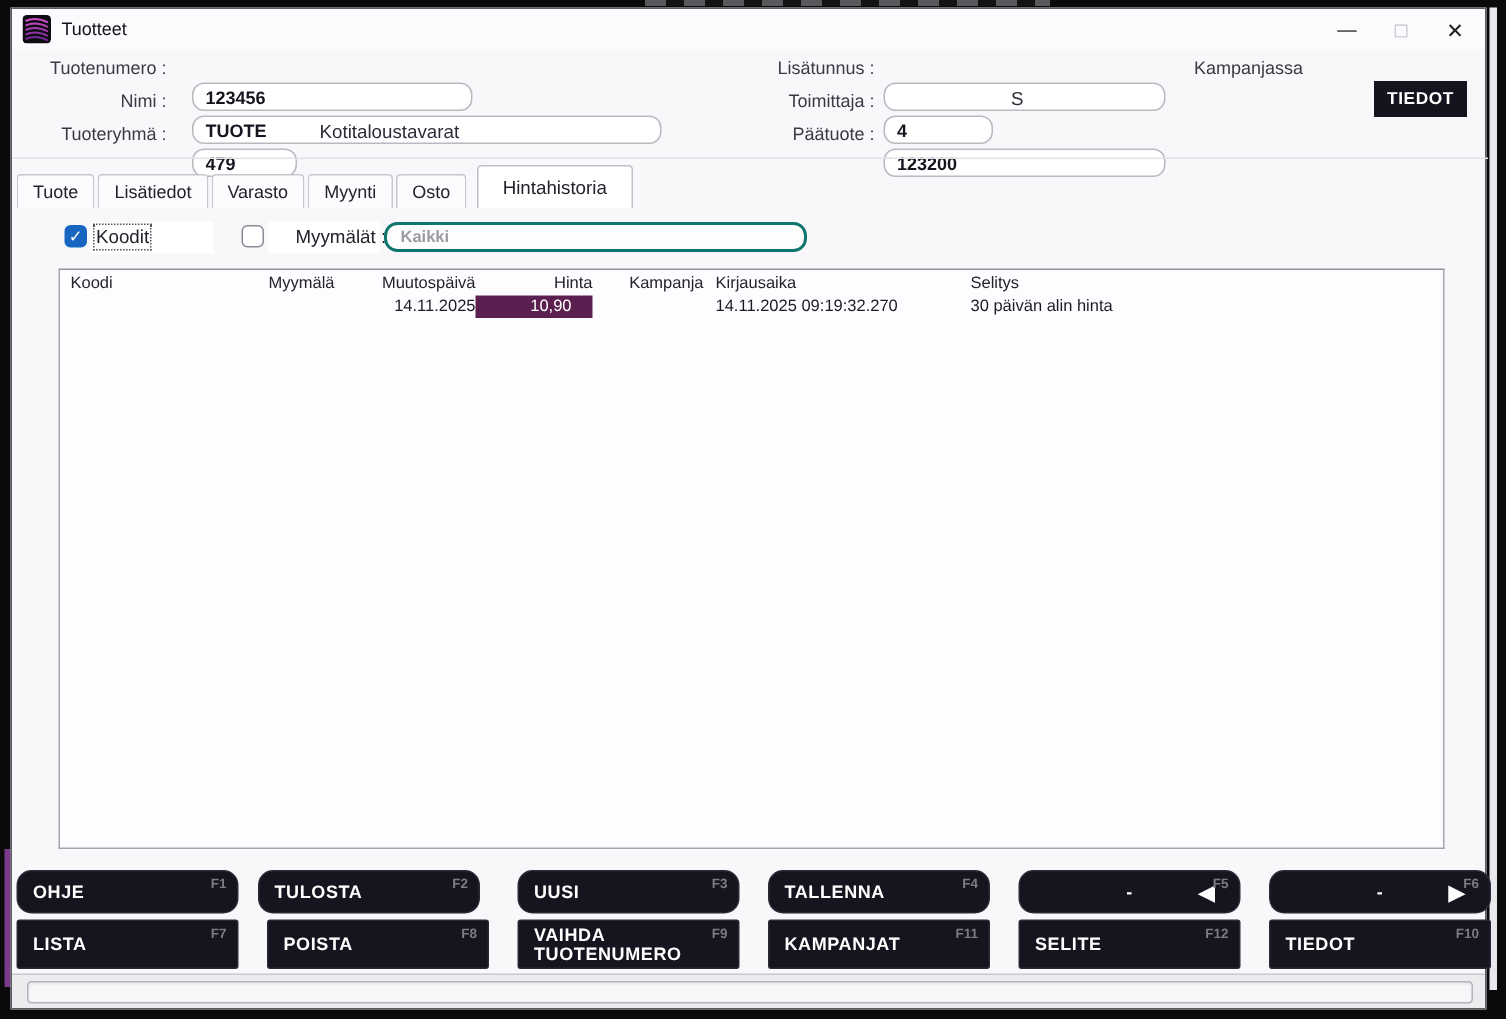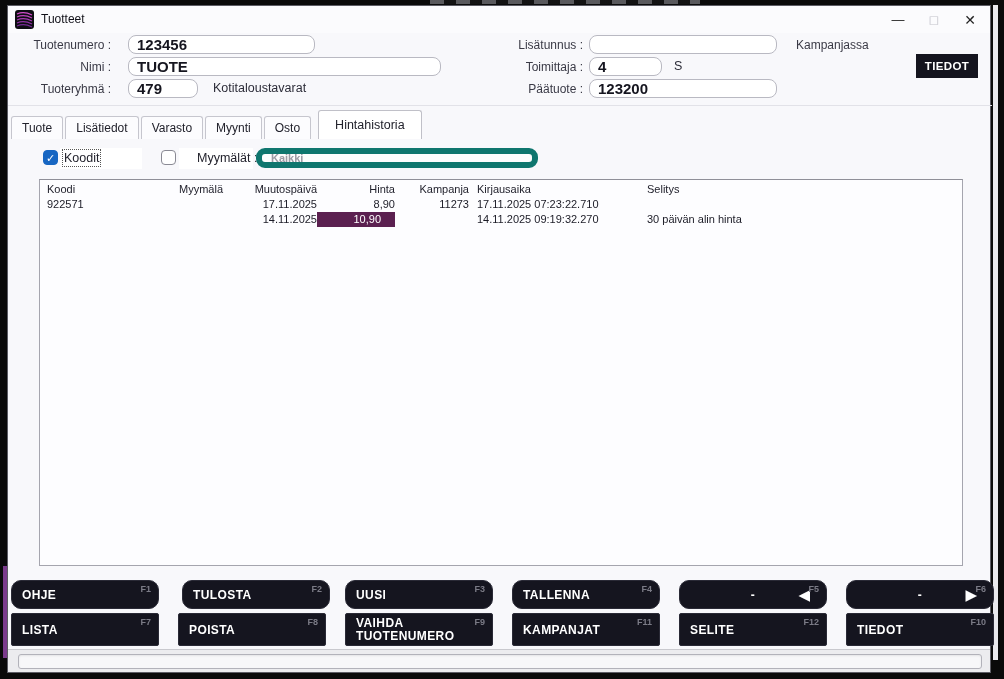--- a/index.html
+++ b/index.html
@@ -22,41 +22,41 @@
   .app-icon{position:absolute;left:7px;top:4px;width:19px;height:19px;}
   .title-text{position:absolute;left:33px;top:6px;font-size:12px;color:#101018;}
   .capbtn{position:absolute;top:0;width:40px;height:27px;display:flex;align-items:center;justify-content:center;font-size:13px;color:#222;cursor:default;}
   .capbtn.min{right:72px;}
   .capbtn.max{right:36px;color:#c4c4cc;}
   .capbtn.close{right:0px;font-size:14px;}
 
   
   .frow-label{position:absolute;font-size:12px;color:#3a3a46;text-align:right;}
   .tinput{position:absolute;height:19px;background:#fff;border:1px solid #b9b9c2;border-radius:8px;
-    font-size:15px;font-weight:700;color:#15151f;padding:0 8px;outline:none;}
+    font-size:12px;font-weight:700;color:#15151f;padding:0 8px;outline:none;margin-top:20px;}
   .suffix{position:absolute;font-size:12.5px;color:#2c2c38;}
   .divider{position:absolute;left:0px;top:99px;width:984px;height:1px;background:#e2e2e8;}
 
   .tiedot{position:absolute;left:908px;top:48px;width:62px;height:24px;background:#14141e;color:#fff;
     font-size:11.5px;font-weight:700;border:none;letter-spacing:.4px;cursor:pointer;}
 
   
   .tabs{position:absolute;left:3px;top:102px;height:31px;display:flex;align-items:flex-end;}
   .tab{height:23px;padding:0 10px;margin-right:2px;background:#fcfcfe;border:1px solid #c6c6ce;
     border-bottom:none;border-radius:3px 3px 0 0;display:flex;align-items:center;font-size:12px;color:#22222c;cursor:pointer;}
   .tab.active{height:29px;padding:0 16px;background:#ffffff;font-size:12.5px;border-color:#c0c0c8;margin-left:5px;margin-top:30px;}
 
   
   .lblbox{position:absolute;top:142px;height:21px;background:#fff;}
   .cb{position:absolute;top:144px;width:15px;height:15px;border-radius:4px;cursor:pointer;}
   .cb.checked{background:#1766c2;border:1px solid #1766c2;color:#fff;font-size:11px;line-height:14px;text-align:center;}
   .cb.unchecked{background:#fff;border:1px solid #8a8a94;}
   .cb-label{position:absolute;top:145px;font-size:12.5px;color:#22222c;}
   .cb-label.focused{outline:1px dotted #555;outline-offset:1px;}
-  .kaikki{position:absolute;left:248px;top:142px;width:282px;height:20px;border:6px solid #0f766e;border-radius:9px;
+  .kaikki{position:absolute;left:248px;top:142px;width:282px;height:20px;border:2px solid #0f766e;border-radius:9px;
     background:#fdfdfd;color:#9b9ba4;font-size:11px;font-weight:700;padding:0 9px;outline:none;}
 
   
   .listbox{position:absolute;left:31px;top:173px;width:924px;height:387px;background:#fdfdff;
     border:1px solid #a5a5ae;border-top-color:#8f8f98;overflow:hidden;padding:2px 0 0 7px;}
   .trow{display:grid;grid-template-columns:132px 64px 74px 78px 74px 172px 1fr;height:15px;
     font-size:11px;color:#1b1b26;line-height:15px;}
   .trow.header{color:#23232e;}
   .c3,.c4,.c5{text-align:right;}
   .c6{padding-left:8px;}
@@ -148,46 +148,37 @@
         <div class="c1">Koodi</div>
         <div class="c2">Myymälä</div>
         <div class="c3">Muutospäivä</div>
         <div class="c4">Hinta</div>
         <div class="c5">Kampanja</div>
         <div class="c6">Kirjausaika</div>
         <div class="c7">Selitys</div>
       </div>
       <div id="table-rows">
           <div class="trow">
-            <div class="c1">922571</div>
-            <div class="c2"></div>
-            <div class="c3">17.11.2025</div>
-            <div class="c4">8,90</div>
-            <div class="c5">11273</div>
-            <div class="c6">17.11.2025 07:23:22.710</div>
-            <div class="c7"></div>
-          </div>
-          <div class="trow">
             <div class="c1"></div>
             <div class="c2"></div>
             <div class="c3">14.11.2025</div>
             <div class="c4 cell-sel">10,90</div>
             <div class="c5"></div>
             <div class="c6">14.11.2025 09:19:32.270</div>
             <div class="c7">30 päivän alin hinta</div>
           </div>
         </div>
     </div>
 
     <div id="fbtns">
         <div class="fbtn row1" style="left: 3px;">
           <span class="lbl">OHJE</span>
           <span class="fkey">F1</span>
         </div>
-        <div class="fbtn row1" style="left: 174px;">
+        <div class="fbtn row1" style="left: 164px;">
           <span class="lbl">TULOSTA</span>
           <span class="fkey">F2</span>
         </div>
         <div class="fbtn row1" style="left: 337px;">
           <span class="lbl">UUSI</span>
           <span class="fkey">F3</span>
         </div>
         <div class="fbtn row1" style="left: 504px;">
           <span class="lbl">TALLENNA</span>
           <span class="fkey">F4</span>

